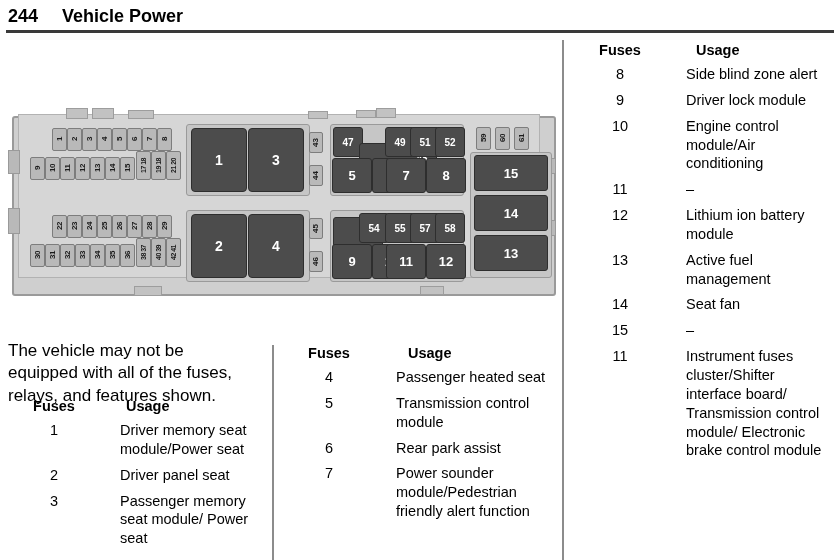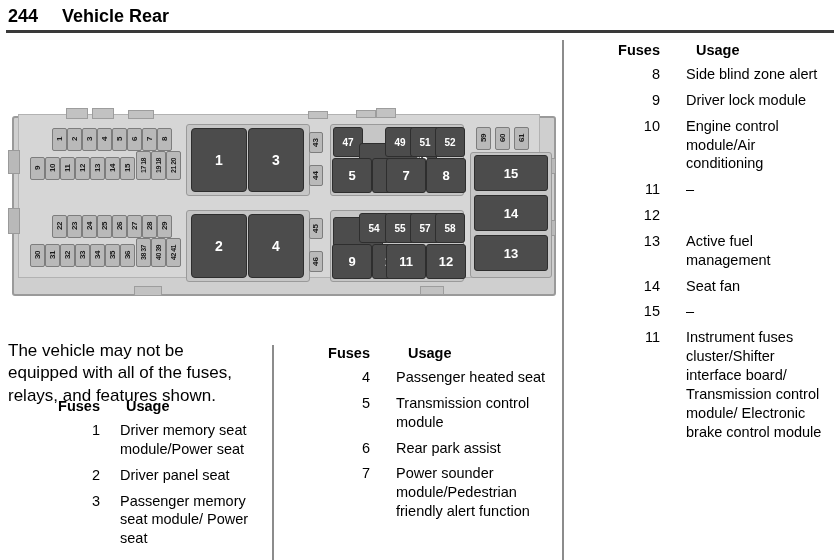--- a/index.html
+++ b/index.html
@@ -83,21 +83,21 @@
     writing-mode:vertical-rl;transform:rotate(180deg);line-height:1;
   }
   
   .note{
     position:absolute;left:8px;top:340px;width:250px;
     font-size:17px;line-height:1.32;
   }
   .tbl{position:absolute;}
   .tbl .thead{display:flex;font-weight:bold;font-size:14.5px;}
   .tbl .trow{display:flex;margin-top:7px;font-size:14.5px;line-height:1.3;}
-  .col-fuse{text-align:right;flex:0 0 auto;}
+  .col-fuse{text-align:center;flex:0 0 auto;}
   .col-usage{flex:1 1 auto;}
   
   #table-1{left:8px;top:398px;width:258px;}
   #table-1 .col-fuse{width:92px;}
   #table-1 .thead .col-usage{padding-left:26px;}
   #table-1 .trow .col-usage{padding-left:20px;}
   
   #table-2{left:288px;top:345px;width:262px;}
   #table-2 .col-fuse{width:82px;}
   #table-2 .thead .col-usage{padding-left:38px;}
@@ -106,21 +106,21 @@
   #table-3{left:580px;top:42px;width:252px;}
   #table-3 .col-fuse{width:80px;}
   #table-3 .thead .col-usage{padding-left:36px;}
   #table-3 .trow .col-usage{padding-left:26px;}
 </style>
 </head>
 <body>
 
 <div class="page-header">
   <span class="pgnum">244</span>
-  <span class="title">Vehicle Rear</span>
+  <span class="title">Vehicle Power</span>
 </div>
 <div class="header-rule"></div>
 
 <div class="vrule r1"></div>
 <div class="vrule r2"></div>
 
 <div class="diagram">
 
   <div class="box-outer"></div>
   <div class="box-inner"></div>
@@ -294,20 +294,21 @@
   <div class="trow">
     <div class="col-fuse">10</div>
     <div class="col-usage">Engine control module/Air conditioning</div>
   </div>
   <div class="trow">
     <div class="col-fuse">11</div>
     <div class="col-usage">–</div>
   </div>
   <div class="trow">
     <div class="col-fuse">12</div>
+    <div class="col-usage">Lithium ion battery module</div>
   </div>
   <div class="trow">
     <div class="col-fuse">13</div>
     <div class="col-usage">Active fuel management</div>
   </div>
   <div class="trow">
     <div class="col-fuse">14</div>
     <div class="col-usage">Seat fan</div>
   </div>
   <div class="trow">

